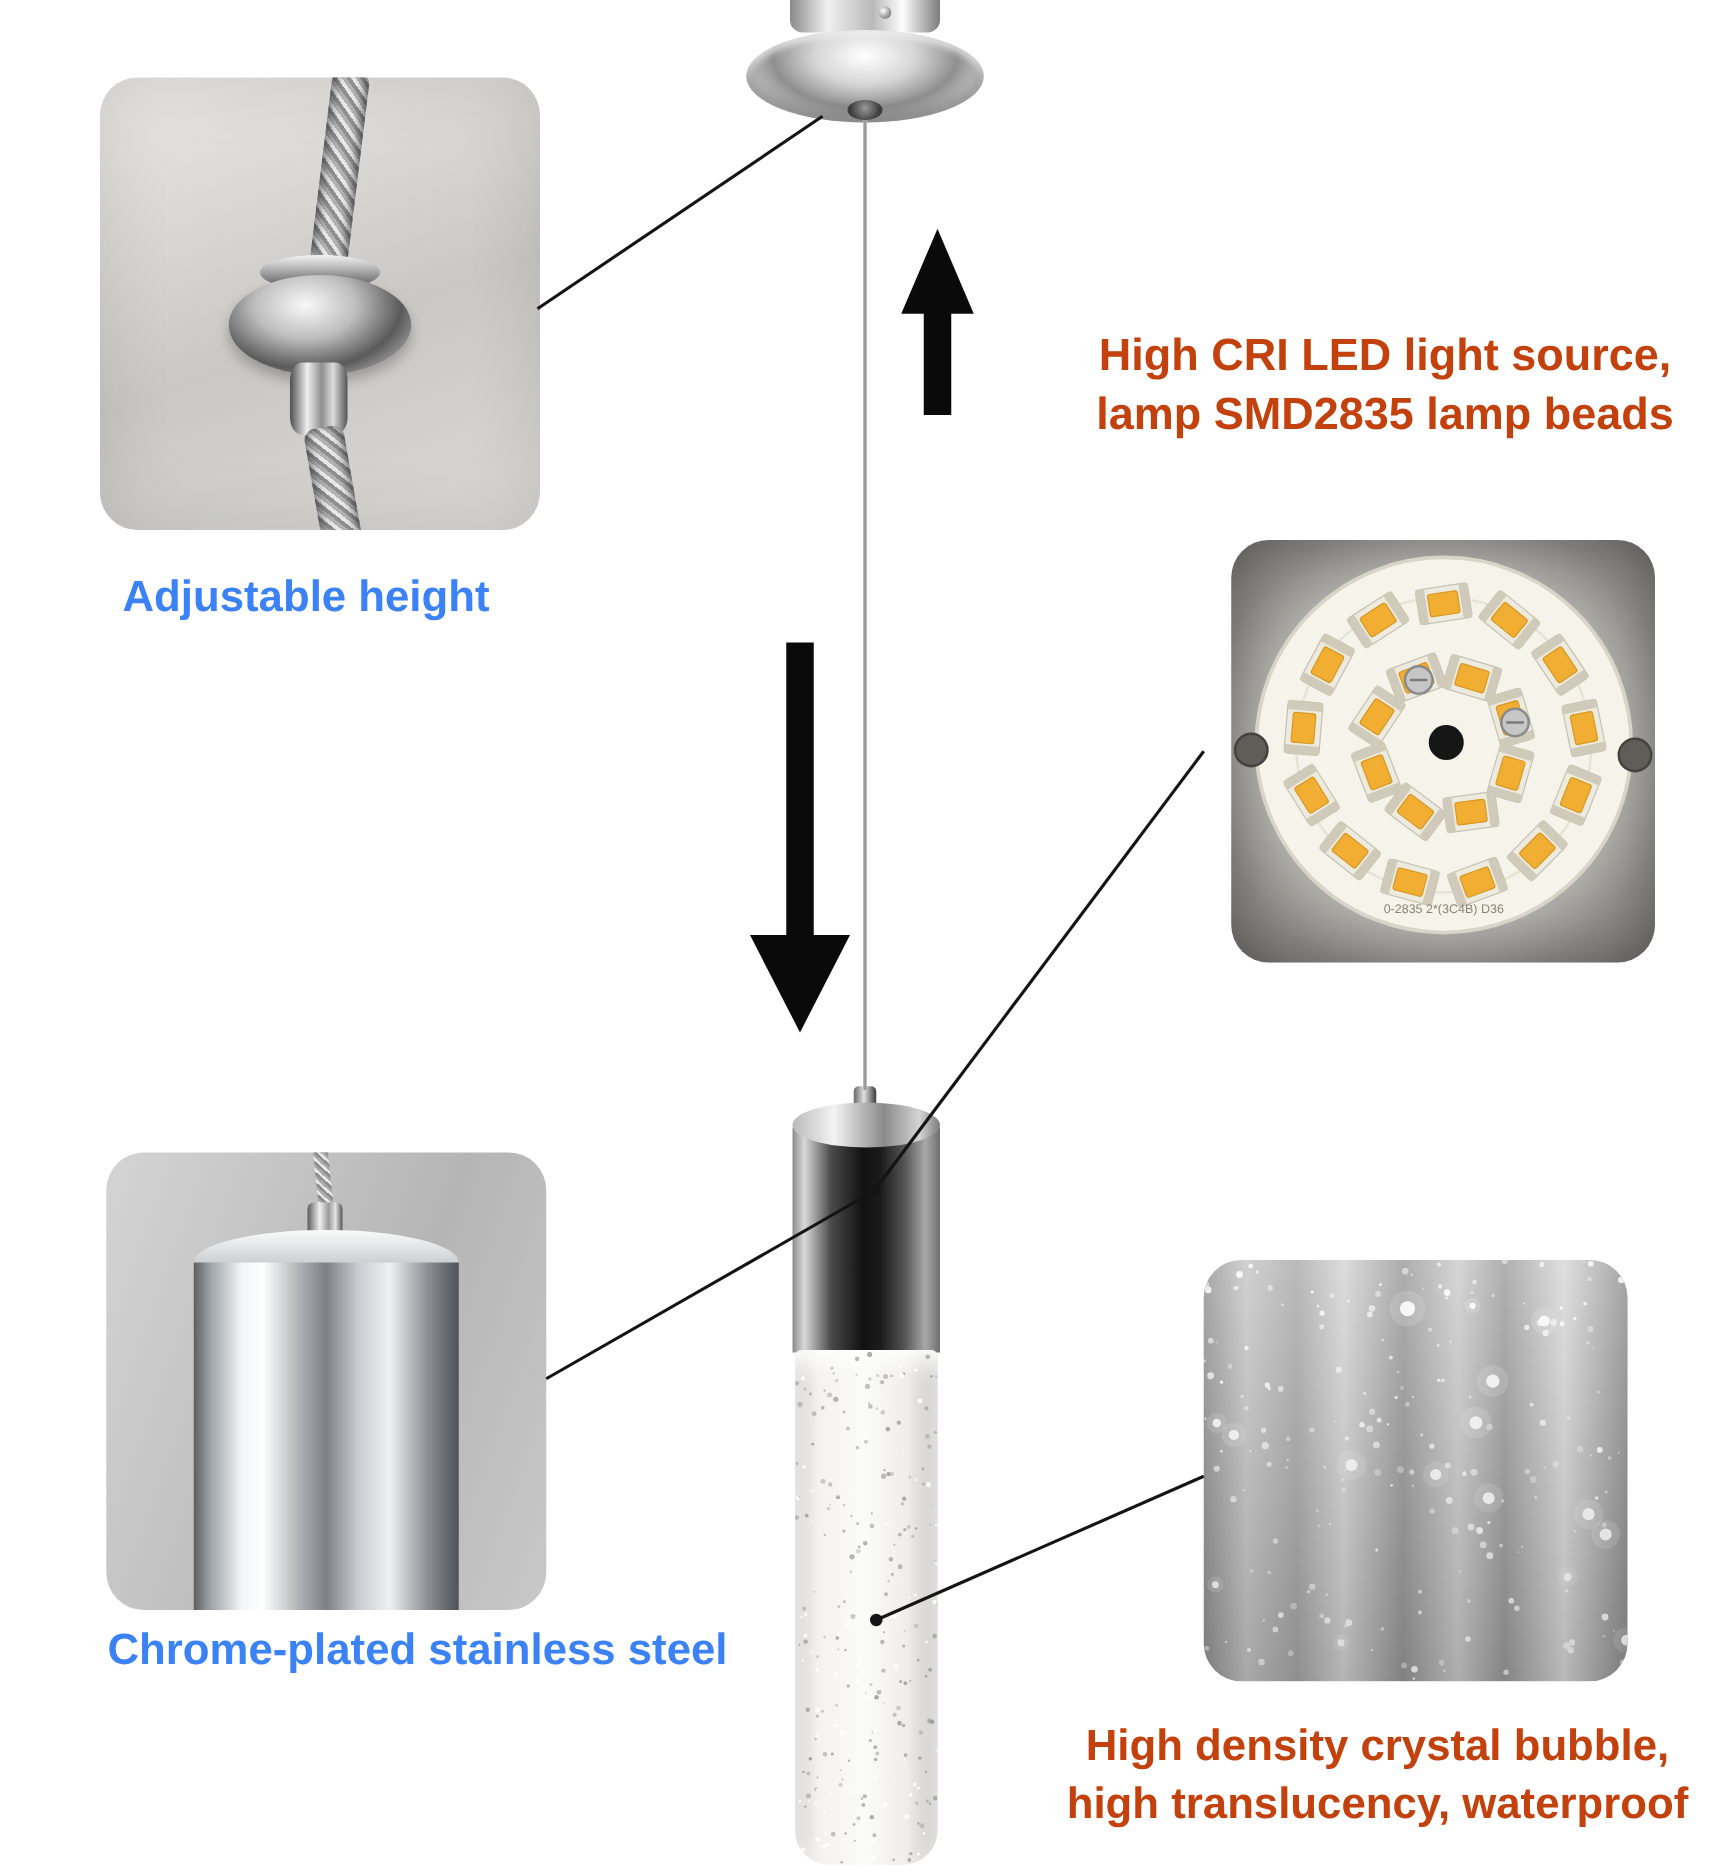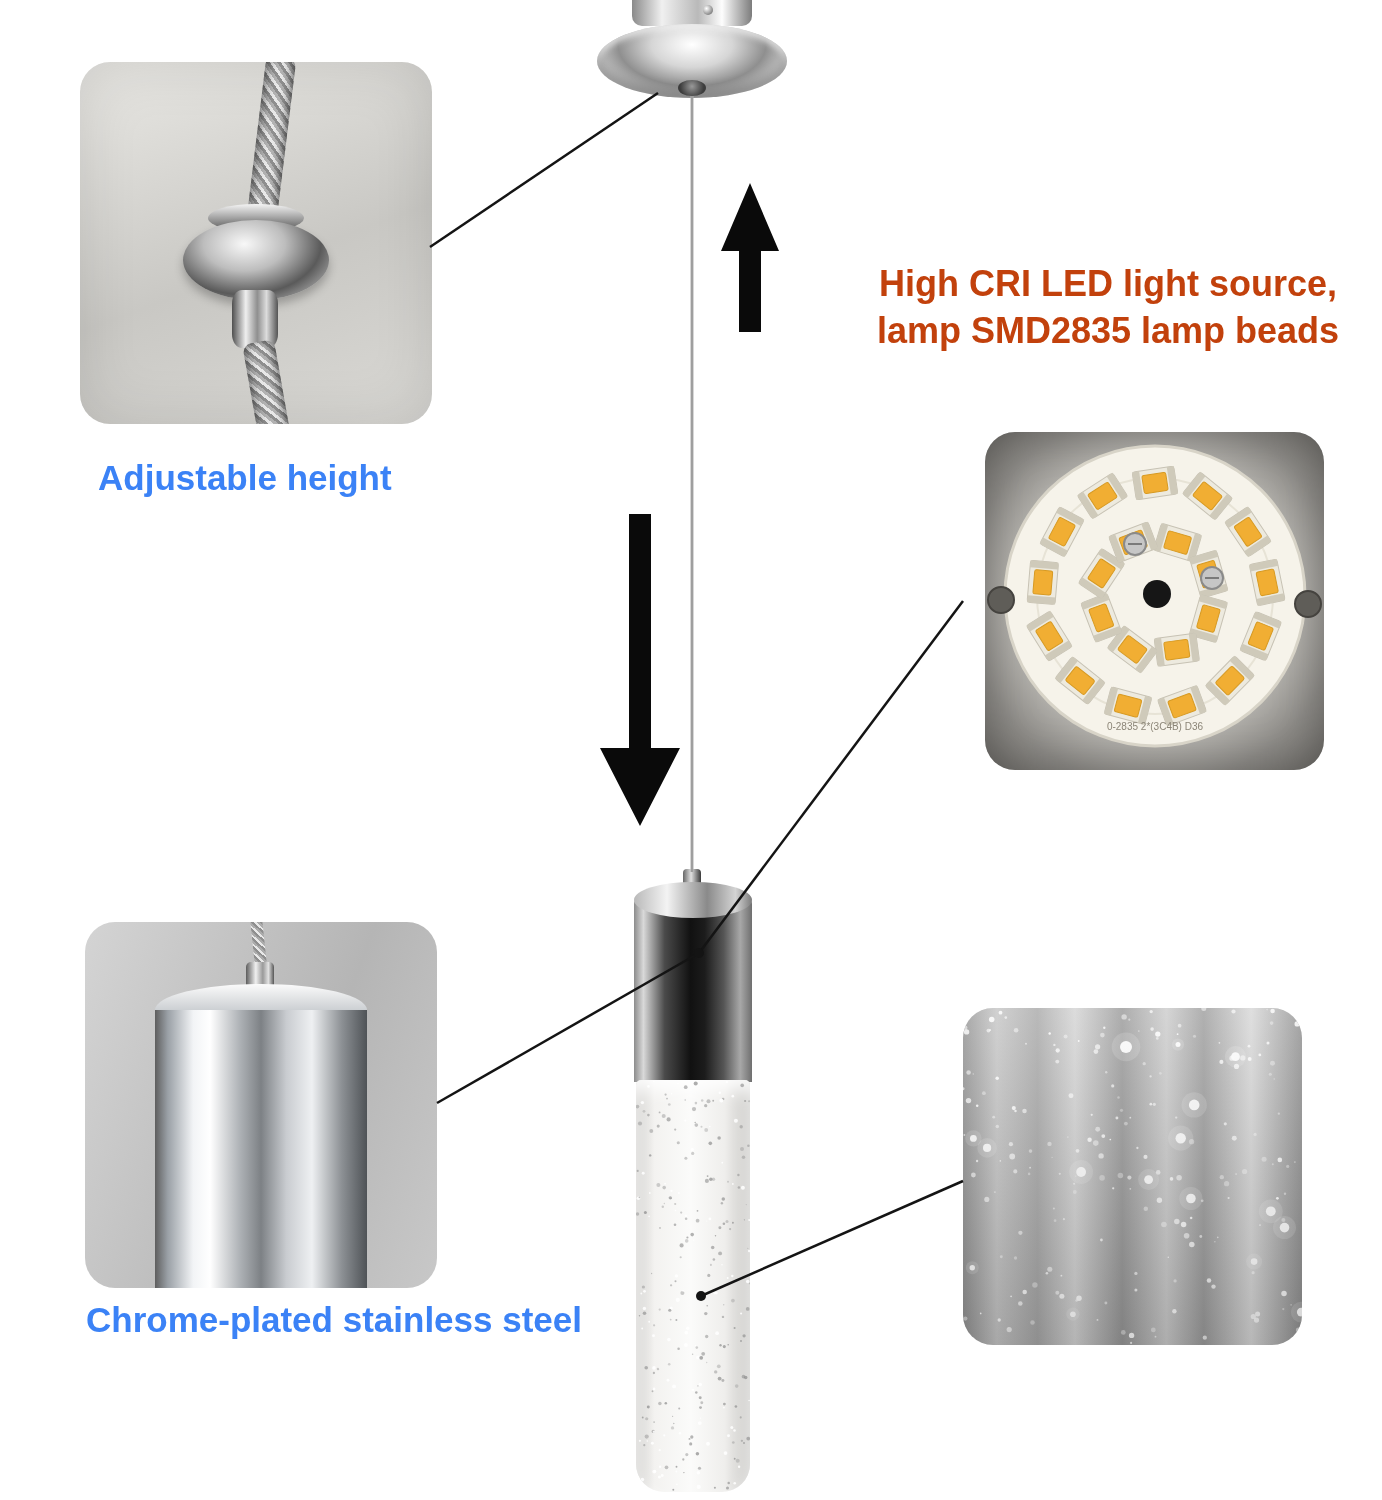--- a/index.html
+++ b/index.html
@@ -757,20 +757,24 @@
 
   <div class="caption adjustable">Adjustable height</div>
 
   <div class="callout-text led-text">
     <span class="tl">High CRI LED light source,</span>
     <span class="tl">lamp SMD2835 lamp beads</span>
   </div>
 
   <div class="caption chrome">Chrome-plated stainless steel</div>
 
+  <div class="callout-text crystal-text">
+    <span class="tl">High density crystal bubble,</span>
+    <span class="tl">high translucency, waterproof</span>
+  </div>
 
   <svg class="overlay" viewBox="0 0 1382 1500">
     <line x1="692" y1="96" x2="692" y2="872" stroke="#b0b0b0" stroke-width="3"></line>
     <line x1="692" y1="96" x2="692" y2="872" stroke="#8d8d8d" stroke-width="1"></line>
     <path d="M750 183 L779 251 L761 251 L761 332 L739 332 L739 251 L721 251 Z" fill="#0a0a0a"></path>
     <path d="M629 514 L651 514 L651 748 L680 748 L640 826 L600 748 L629 748 Z" fill="#0a0a0a"></path>
     <line x1="430" y1="247" x2="658" y2="93" stroke="#141414" stroke-width="2.5"></line>
     <line x1="963" y1="601" x2="699" y2="953" stroke="#141414" stroke-width="2.5"></line>
     <line x1="437" y1="1103" x2="699" y2="953" stroke="#141414" stroke-width="2.5"></line>
     <line x1="963" y1="1181" x2="701" y2="1296" stroke="#141414" stroke-width="2.5"></line>

